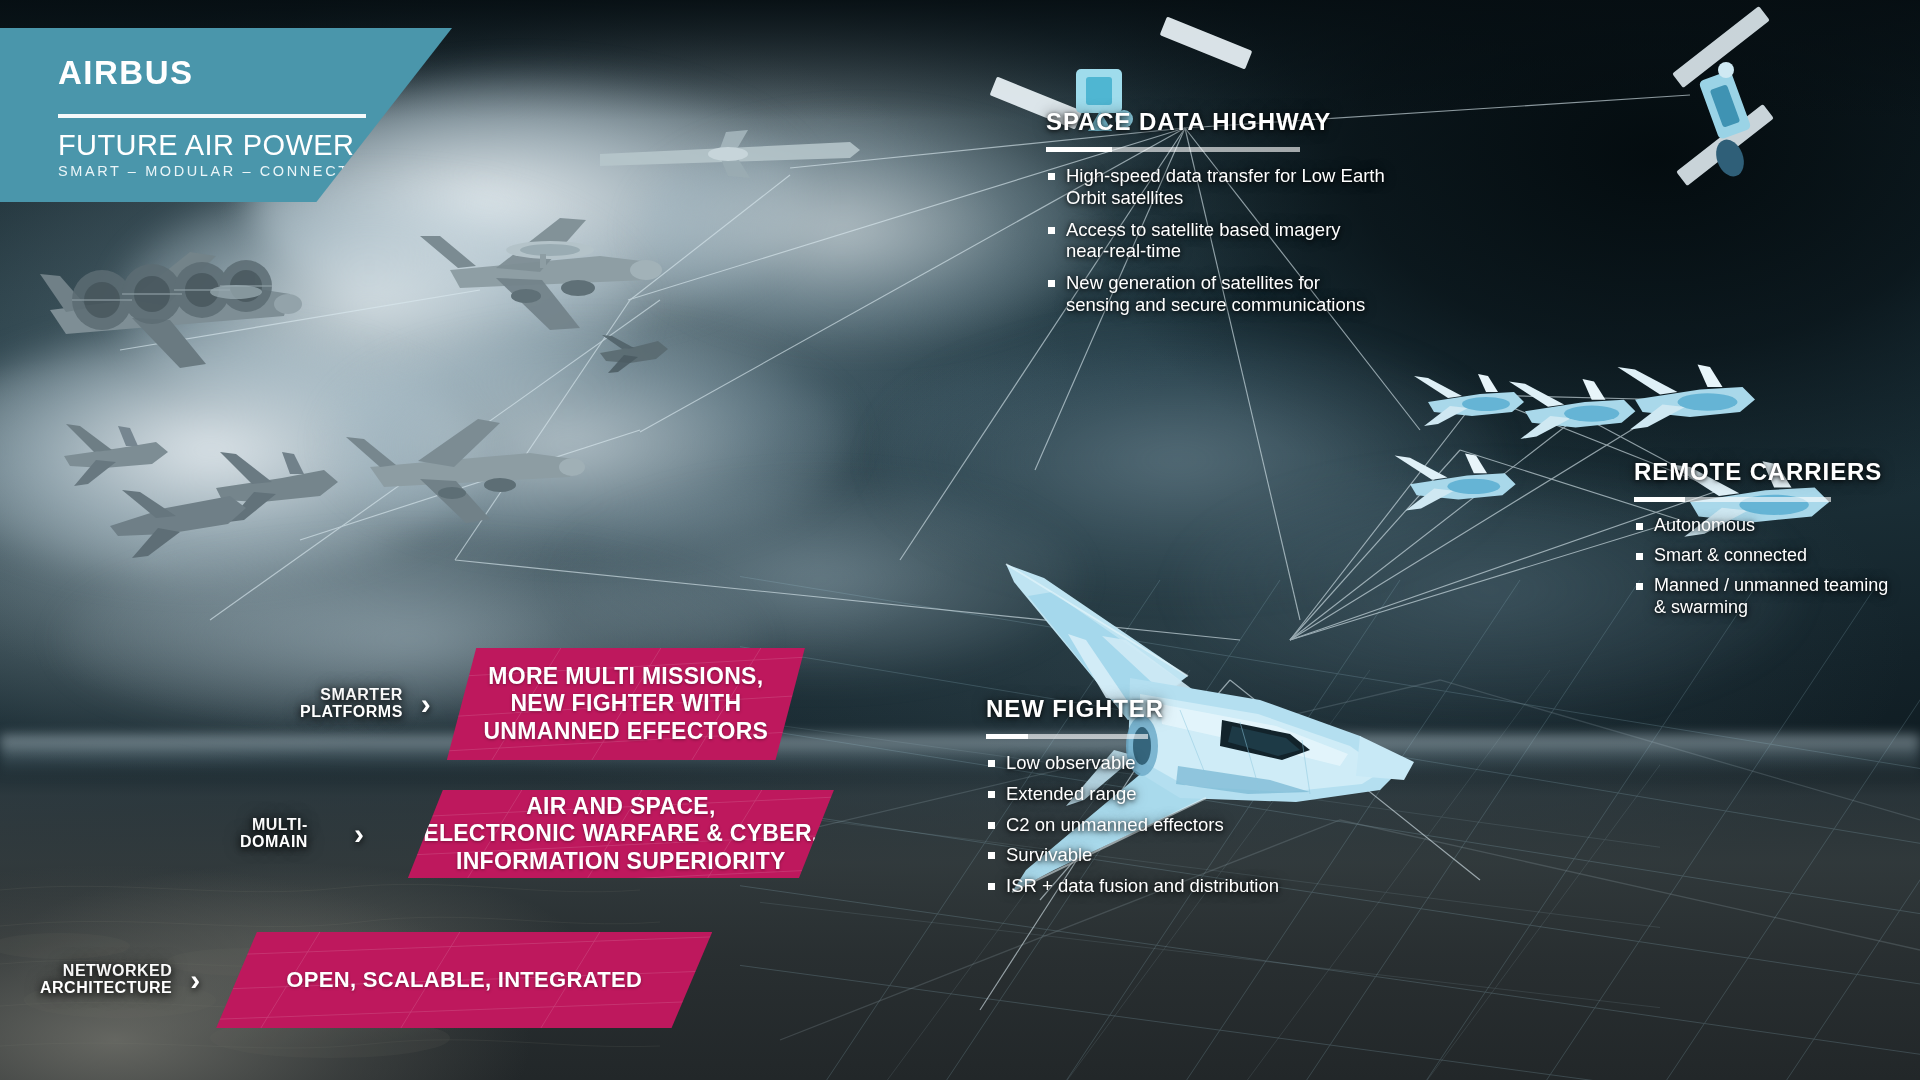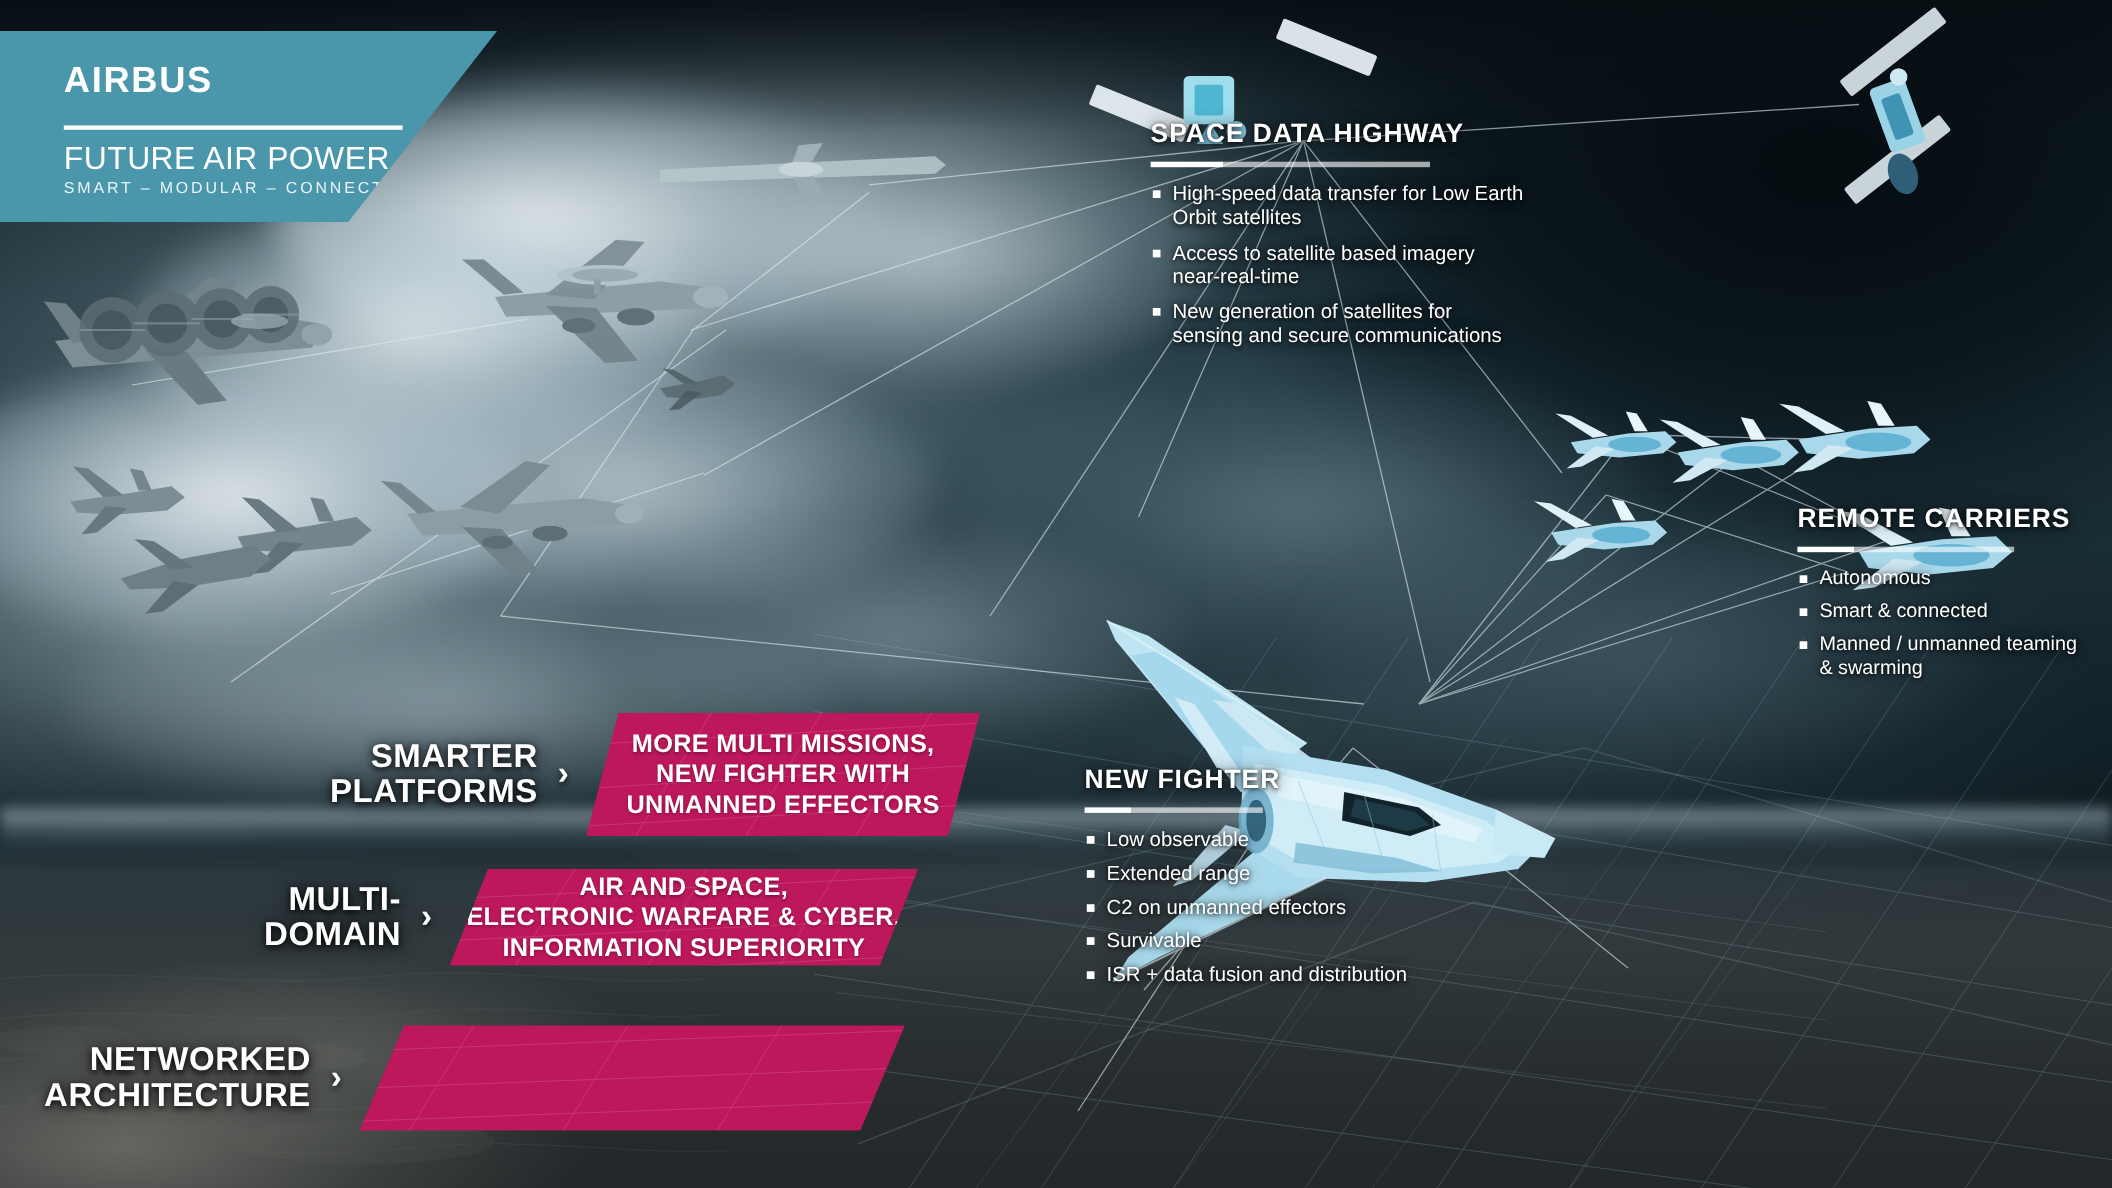--- a/index.html
+++ b/index.html
@@ -118,21 +118,21 @@
   #callout-remote li { font-size:18px; margin-bottom:9px; }
 
   #callout-fighter { left:972px; top:695px; width:400px;margin-left:14px; }
   #callout-fighter .ct-rule { width:162px; }
   #callout-fighter li { font-size:18.5px; margin-bottom:9px; }
 
   
   .pillar { position:absolute; display:flex; align-items:center; }
   .pillar .p-label {
     color:#ffffff; font-weight:bold; letter-spacing:.5px; text-align:right;
-    font-size:30px; line-height:1.06;
+    font-size:16px; line-height:1.06;
     text-shadow:0 2px 6px rgba(0,0,0,.9), 0 0 16px rgba(0,0,0,.7);
     white-space:pre-line;
   }
   .pillar .p-arrow {
     color:#ffffff; font-size:30px; font-weight:bold; margin:0 16px 0 18px;
     text-shadow:0 2px 6px rgba(0,0,0,.9);
     line-height:1;
   }
   .pillar .p-band {
     background:#be185d;
@@ -143,21 +143,21 @@
   .p-band .band-mesh { position:absolute; inset:0; opacity:.30; }
   .p-band .band-txt {
     position:relative; color:#ffffff; font-weight:bold; text-align:center;
     font-size:23px; line-height:1.2; letter-spacing:.3px;
     text-shadow:0 1px 3px rgba(0,0,0,.35);
     white-space:pre-line;
   }
 
   #pillar-1 { left:300px; top:648px; }
   #pillar-1 .p-band { width:358px; height:112px; }
-  #pillar-2 { left:240px; top:790px; }
+  #pillar-2 { left:240px; top:790px;gap:28px; }
   #pillar-2 .p-band { width:426px; height:88px; }
   #pillar-3 { left:40px;  top:932px; }
   #pillar-3 .p-band { width:496px; height:96px; }
   #pillar-3 .band-txt { font-size:22px; }
 </style>
 </head>
 <body>
 
 <div id="stage">
 
@@ -534,16 +534,17 @@
       <svg class="band-mesh" viewBox="0 0 496 96" preserveAspectRatio="none">
         <g stroke="#ffffff" stroke-width="0.8" fill="none" opacity="0.5">
           <path d="M-20,24 L520,4"></path>
             <path d="M-20,58 L520,38"></path>
             <path d="M-20,88 L520,68"></path>
           <path d="M40,104 L110,-10"></path>
             <path d="M180,104 L250,-10"></path>
             <path d="M320,104 L390,-10"></path>
         </g>
       </svg>
+      <div class="band-txt">OPEN, SCALABLE, INTEGRATED</div>
     </div>
   </div>
 
 </div>
 
 </body></html>

